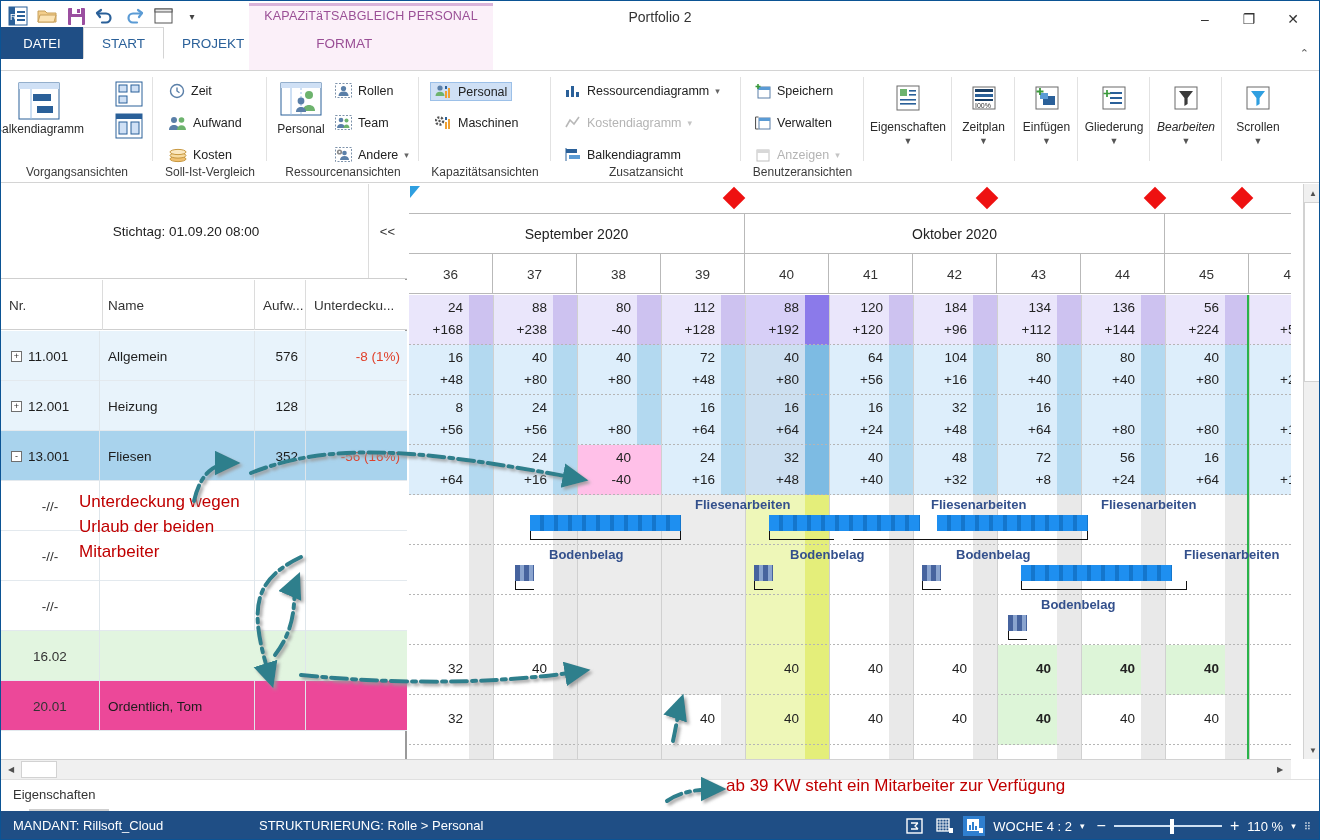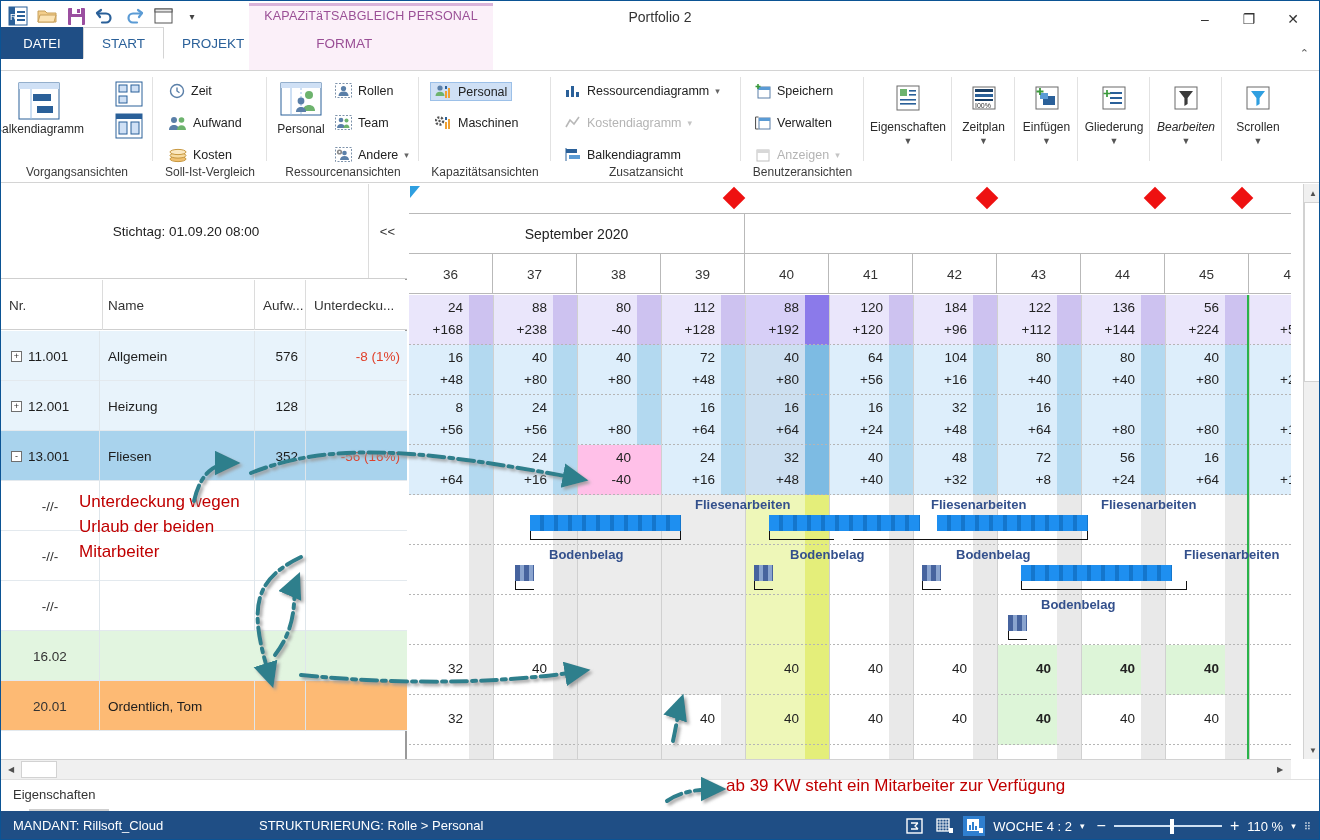--- a/index.html
+++ b/index.html
@@ -594,40 +594,41 @@
         <div class="c-name"></div>
         <div class="c-aufw"></div>
         <div class="c-unter"></div>
       </div>
 
       <div class="lrow" style="top:447px;background:#e2f5e0;">
         <div class="c-nr sub">16.02</div>
         <div class="c-aufw"></div>
         <div class="c-unter"></div>
       </div>
-      <div class="lrow" style="top:497px;background:#fdba74;">
+      <div class="lrow" style="top:497px;background:#ec4899;">
         <div class="c-nr sub">20.01</div>
         <div class="c-name">Ordentlich, Tom</div>
         <div class="c-aufw"></div>
         <div class="c-unter"></div>
       </div>
     </div>
 
     <div class="rpane">
 
       <div class="msband">
         <div class="tri"></div>
         <div class="diamond" style="left:317px;"></div>
         <div class="diamond" style="left:570px;"></div>
         <div class="diamond" style="left:738px;"></div>
         <div class="diamond" style="left:825px;"></div>
       </div>
 
       <div class="mrow">
         <div class="mcell" style="left:0;width:336px;">September 2020</div>
+        <div class="mcell" style="left:336px;width:420px;">Oktober 2020</div>
         <div class="mcell" style="left:756px;width:166px;justify-content:flex-end;padding-right:6px;border-right:0;">Nove</div>
       </div>
 
       <div class="wrow">
         <div class="wcell" style="left:0;width:84px;">36</div>
         <div class="wcell" style="left:84px;width:84px;">37</div>
         <div class="wcell" style="left:168px;width:84px;">38</div>
         <div class="wcell" style="left:252px;width:84px;">39</div>
         <div class="wcell" style="left:336px;width:84px;">40</div>
         <div class="wcell" style="left:420px;width:84px;">41</div>
@@ -685,21 +686,21 @@
               <span class="v1">120</span>
               <span class="v2">+120</span>
             </div>
           <div class="dcell" style="left:480px;width:24px;background:#cdc2f0;"></div>
           <div class="dcell" style="left:504px;width:60px;background:#eae6fb;">
               <span class="v1">184</span>
               <span class="v2">+96</span>
             </div>
           <div class="dcell" style="left:564px;width:24px;background:#cdc2f0;"></div>
           <div class="dcell" style="left:588px;width:60px;background:#eae6fb;">
-              <span class="v1">122</span>
+              <span class="v1">134</span>
               <span class="v2">+112</span>
             </div>
           <div class="dcell" style="left:648px;width:24px;background:#cdc2f0;"></div>
           <div class="dcell" style="left:672px;width:60px;background:#eae6fb;">
               <span class="v1">136</span>
               <span class="v2">+144</span>
             </div>
           <div class="dcell" style="left:732px;width:24px;background:#cdc2f0;"></div>
           <div class="dcell" style="left:756px;width:60px;background:#eae6fb;">
               <span class="v1">56</span>

